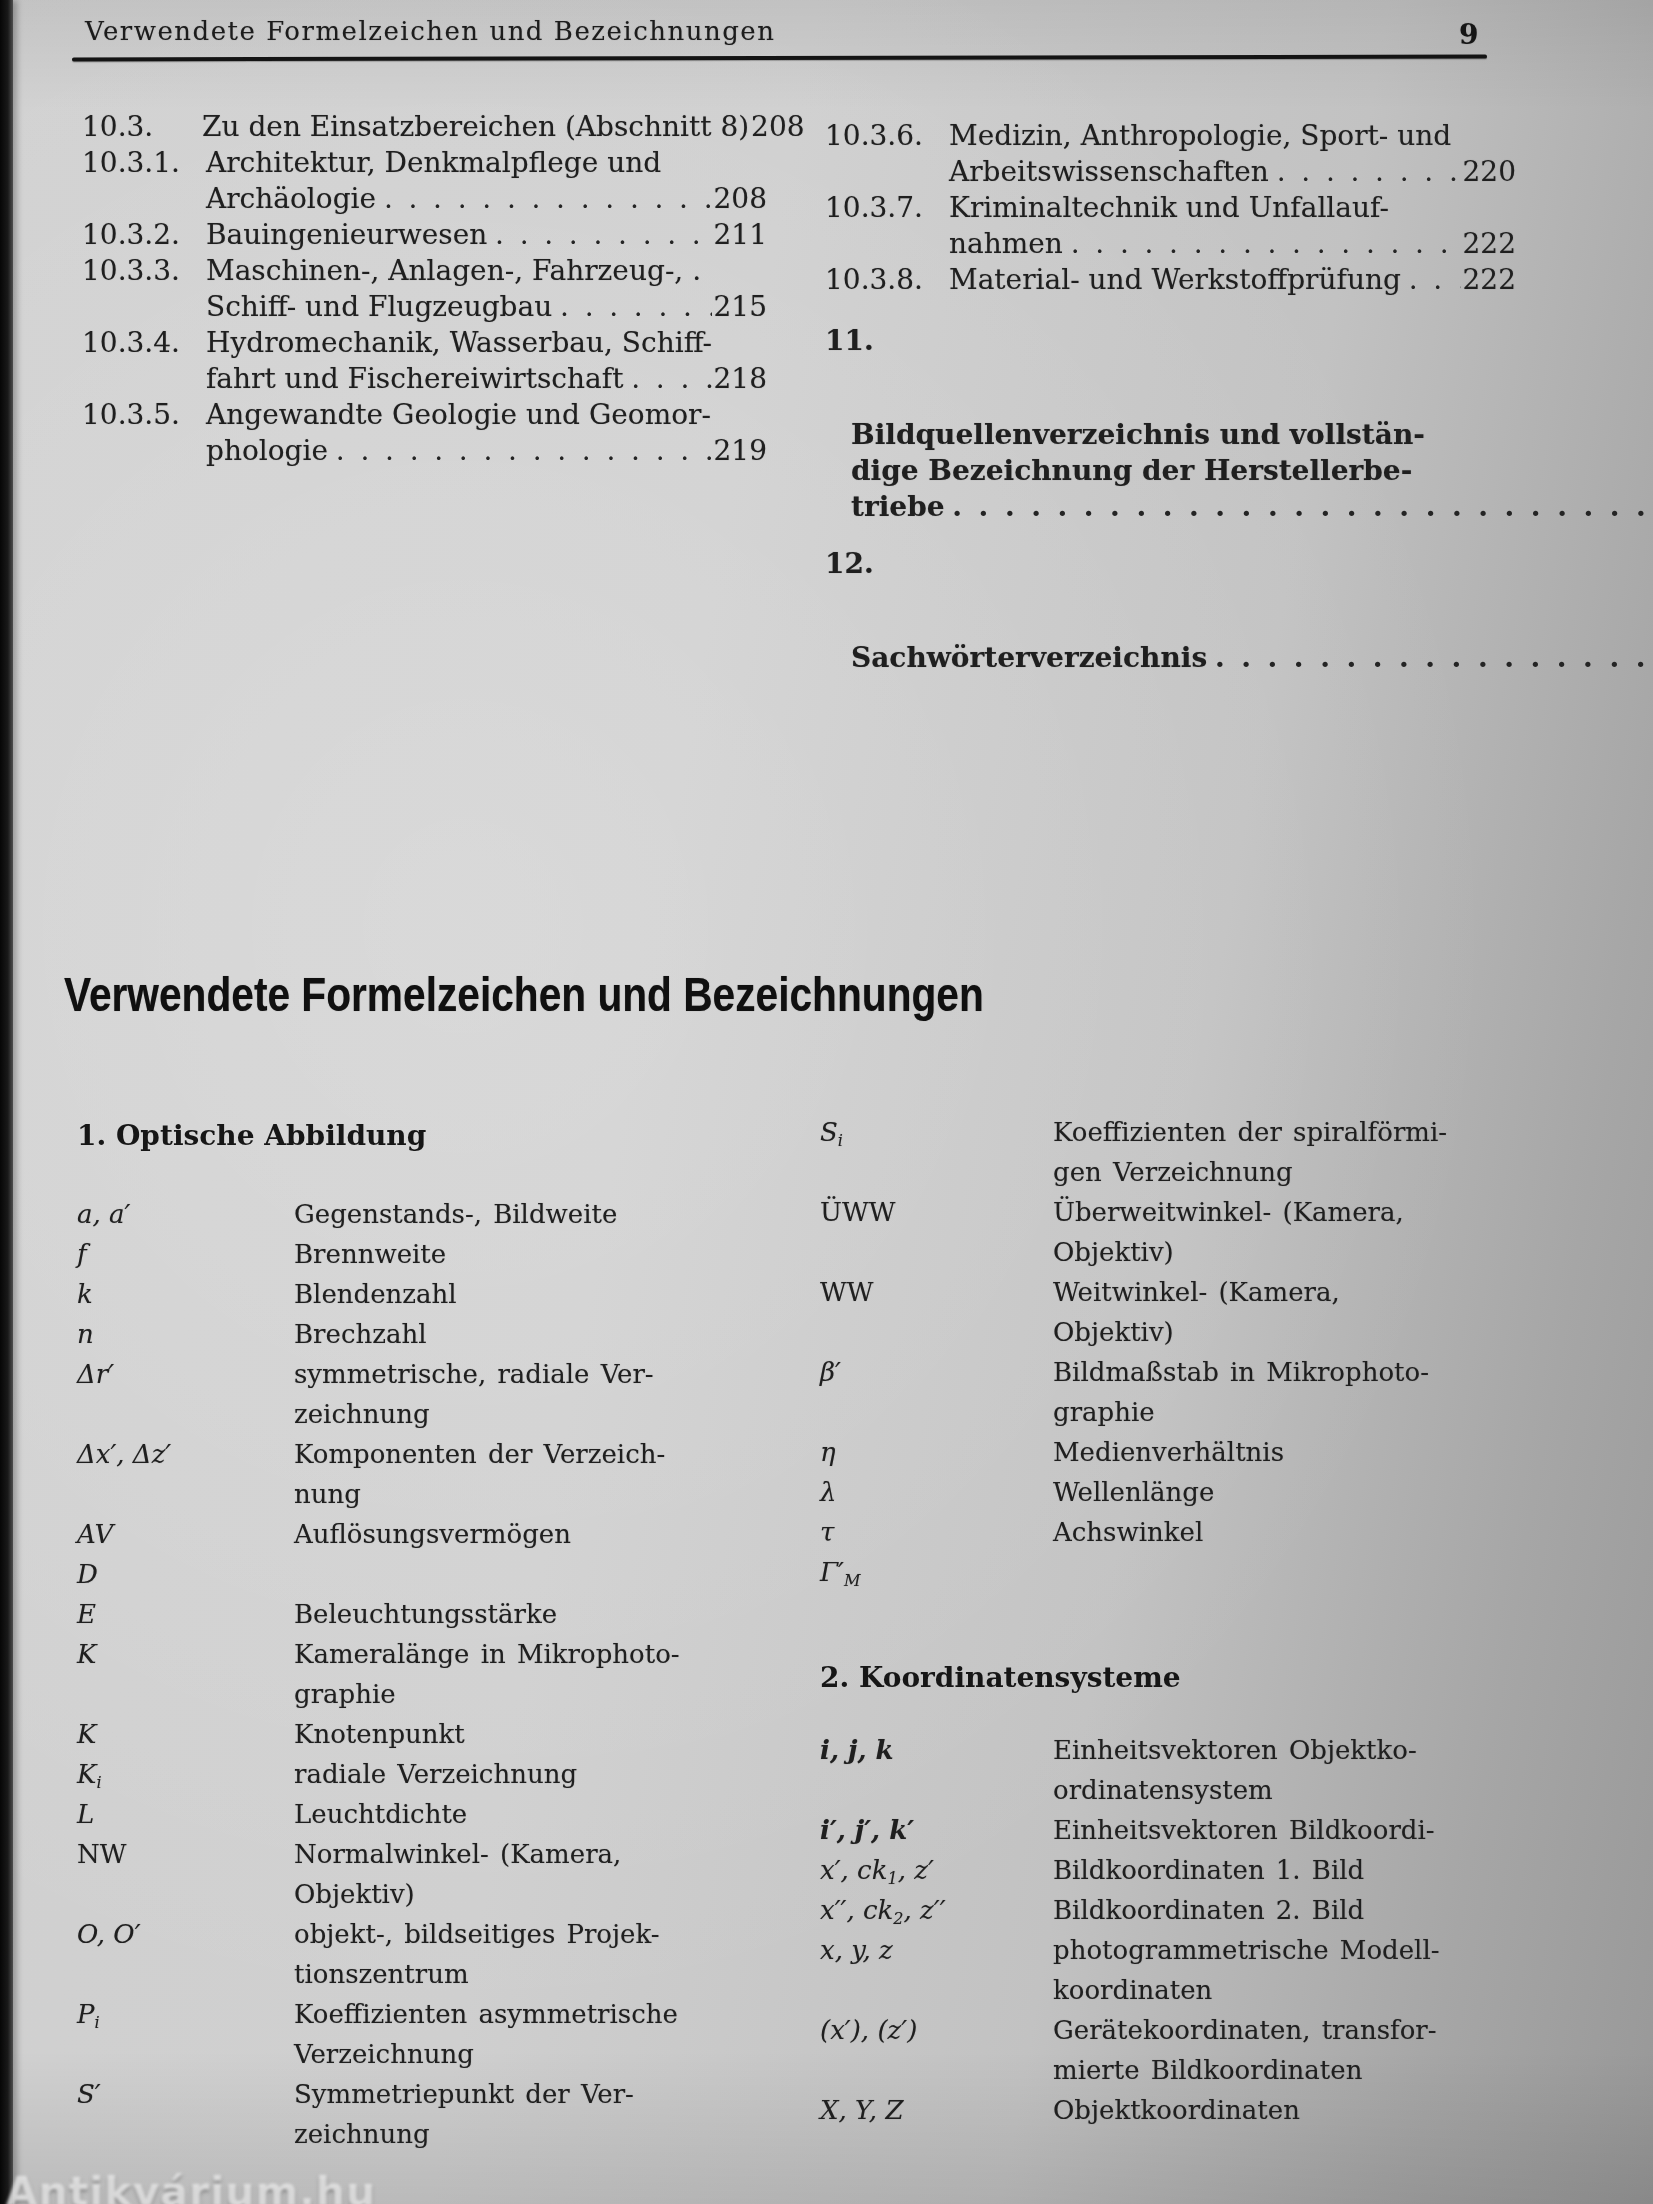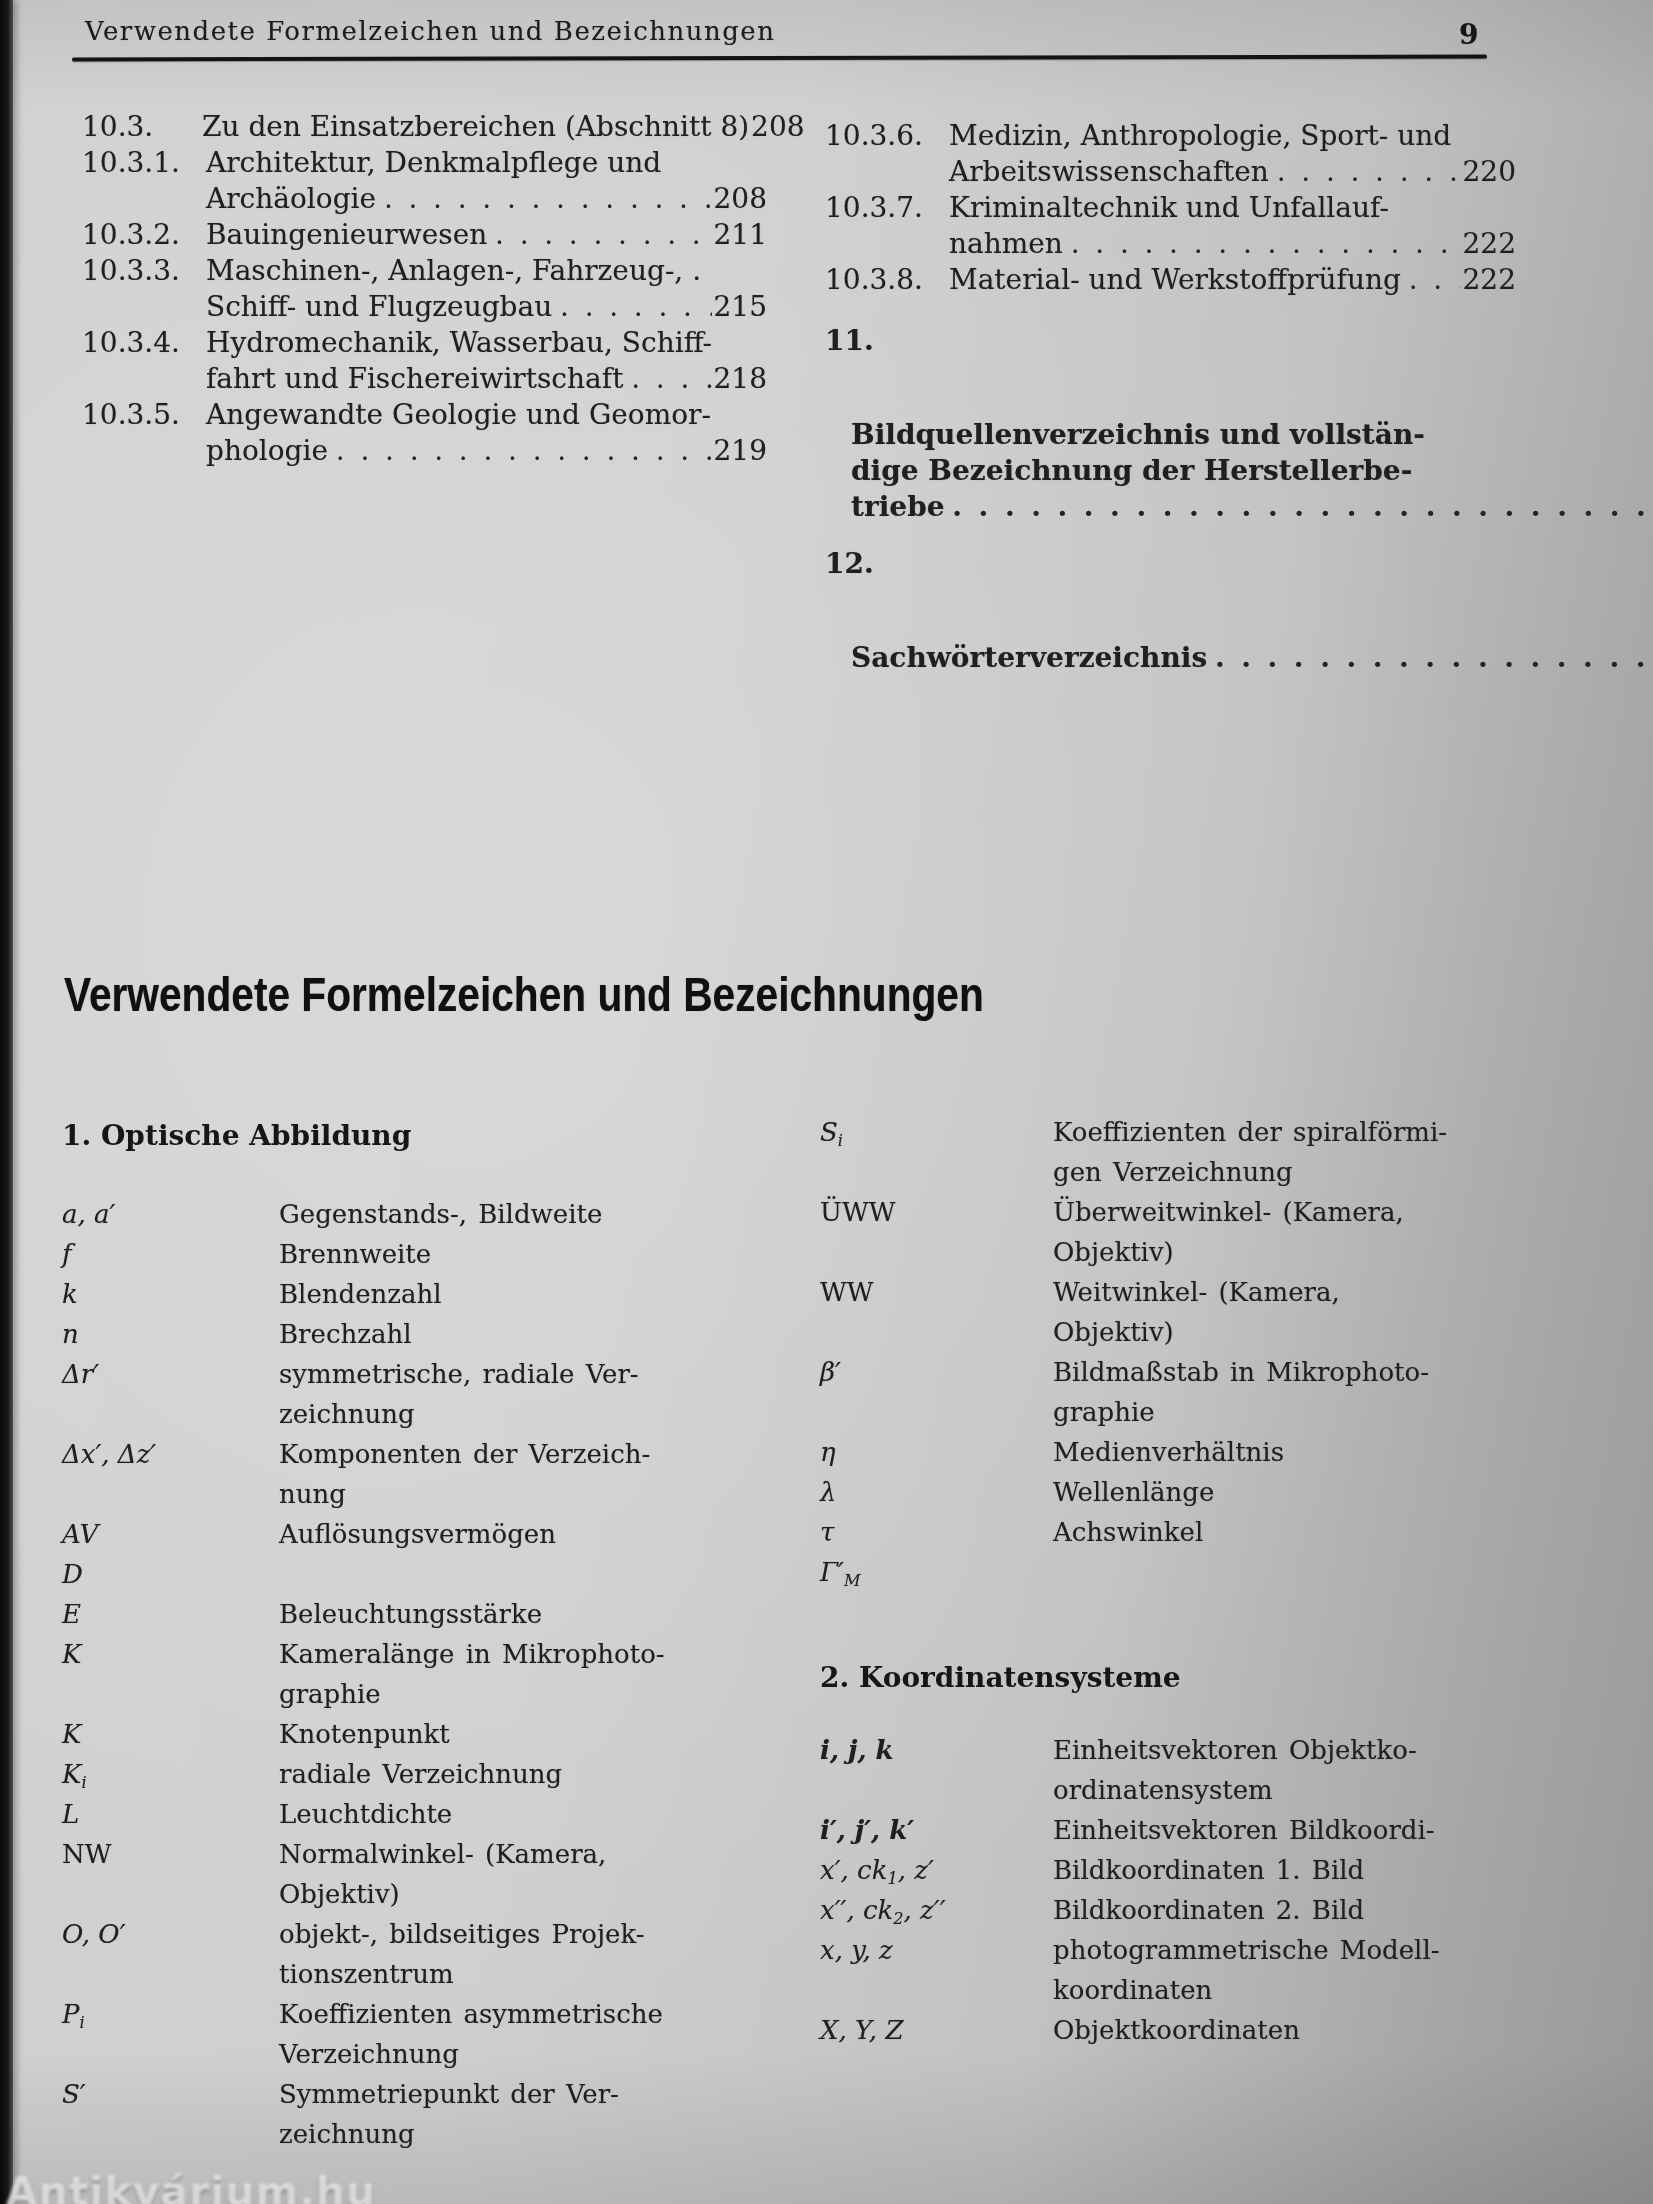--- a/index.html
+++ b/index.html
@@ -58,21 +58,21 @@
     position:absolute;left:64px;top:966px;
     font-family:"Liberation Sans", sans-serif;
     font-weight:700;font-size:49px;color:#101010;
     transform:scaleX(0.83);transform-origin:left top;
     letter-spacing:0px;white-space:nowrap;
     text-shadow:0 0 1px rgba(30,30,30,0.45);
   }
 
   
   .sym-col{position:absolute;font-size:26px;line-height:40px;color:#1e1e1e;}
-  #sym-left{left:62px;top:1116px;width:720px;}
+  #sym-left{left:77px;top:1116px;width:720px;}
   #sym-right{left:820px;top:1112px;width:701px;}
   .sym-heading{font-weight:700;font-size:28px;line-height:39px;color:#161616;}
   #sym-left .sym-heading{margin-bottom:39px;}
   .sym-heading.second{margin-top:66px;margin-bottom:33px;}
   .sym-entry{display:flex;align-items:flex-start;}
   .sym-term{flex:0 0 217px;font-style:italic;}
   #sym-right .sym-term{flex:0 0 233px;}
   .sym-term.roman{font-style:normal;}
   .sym-term.bolditalic{font-weight:700;}
   .sym-def{flex:1;min-width:0;word-spacing:2.9px;}
@@ -430,20 +430,27 @@
           </div>
         </div>
         <div class="sym-entry">
           <span class="sym-term ink italic"><span>x, y, z</span></span>
           <div class="sym-def ink">
             <div class="def-line">photogrammetrische Modell-</div>
             <div class="def-line">koordinaten</div>
           </div>
         </div>
         <div class="sym-entry">
+          <span class="sym-term ink italic"><span>(x′), (z′)</span></span>
+          <div class="sym-def ink">
+            <div class="def-line">Gerätekoordinaten, transfor-</div>
+            <div class="def-line">mierte Bildkoordinaten</div>
+          </div>
+        </div>
+        <div class="sym-entry">
           <span class="sym-term ink italic"><span>X, Y, Z</span></span>
           <div class="sym-def ink">
             <div class="def-line">Objektkoordinaten</div>
           </div>
         </div>
       </div>
   </div>
 
   <div class="watermark">Antikvárium.hu</div>
 </div>

